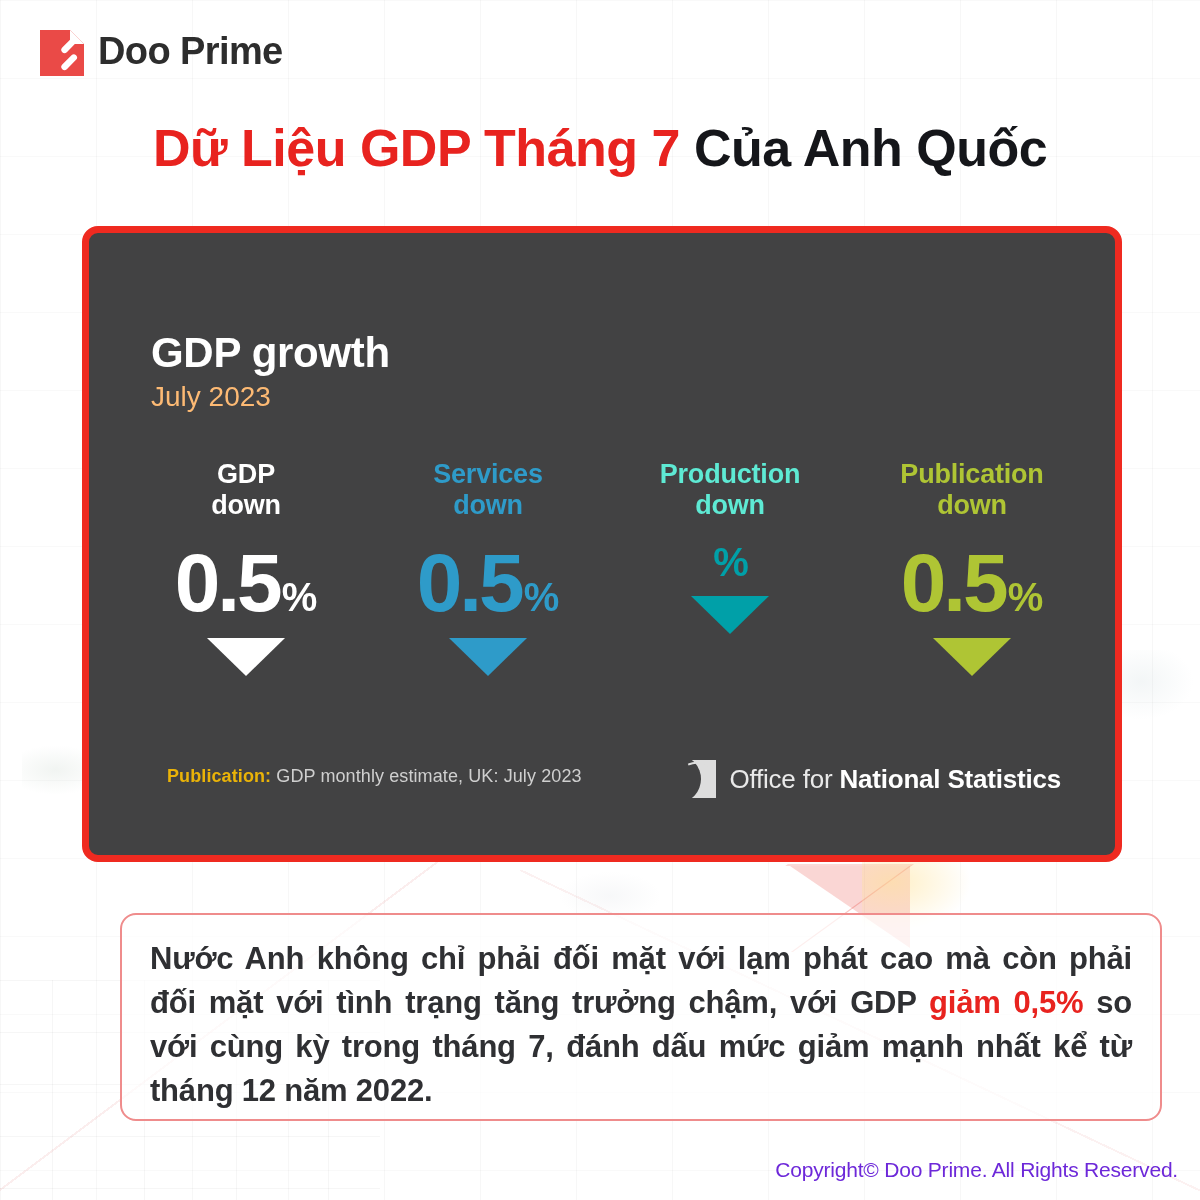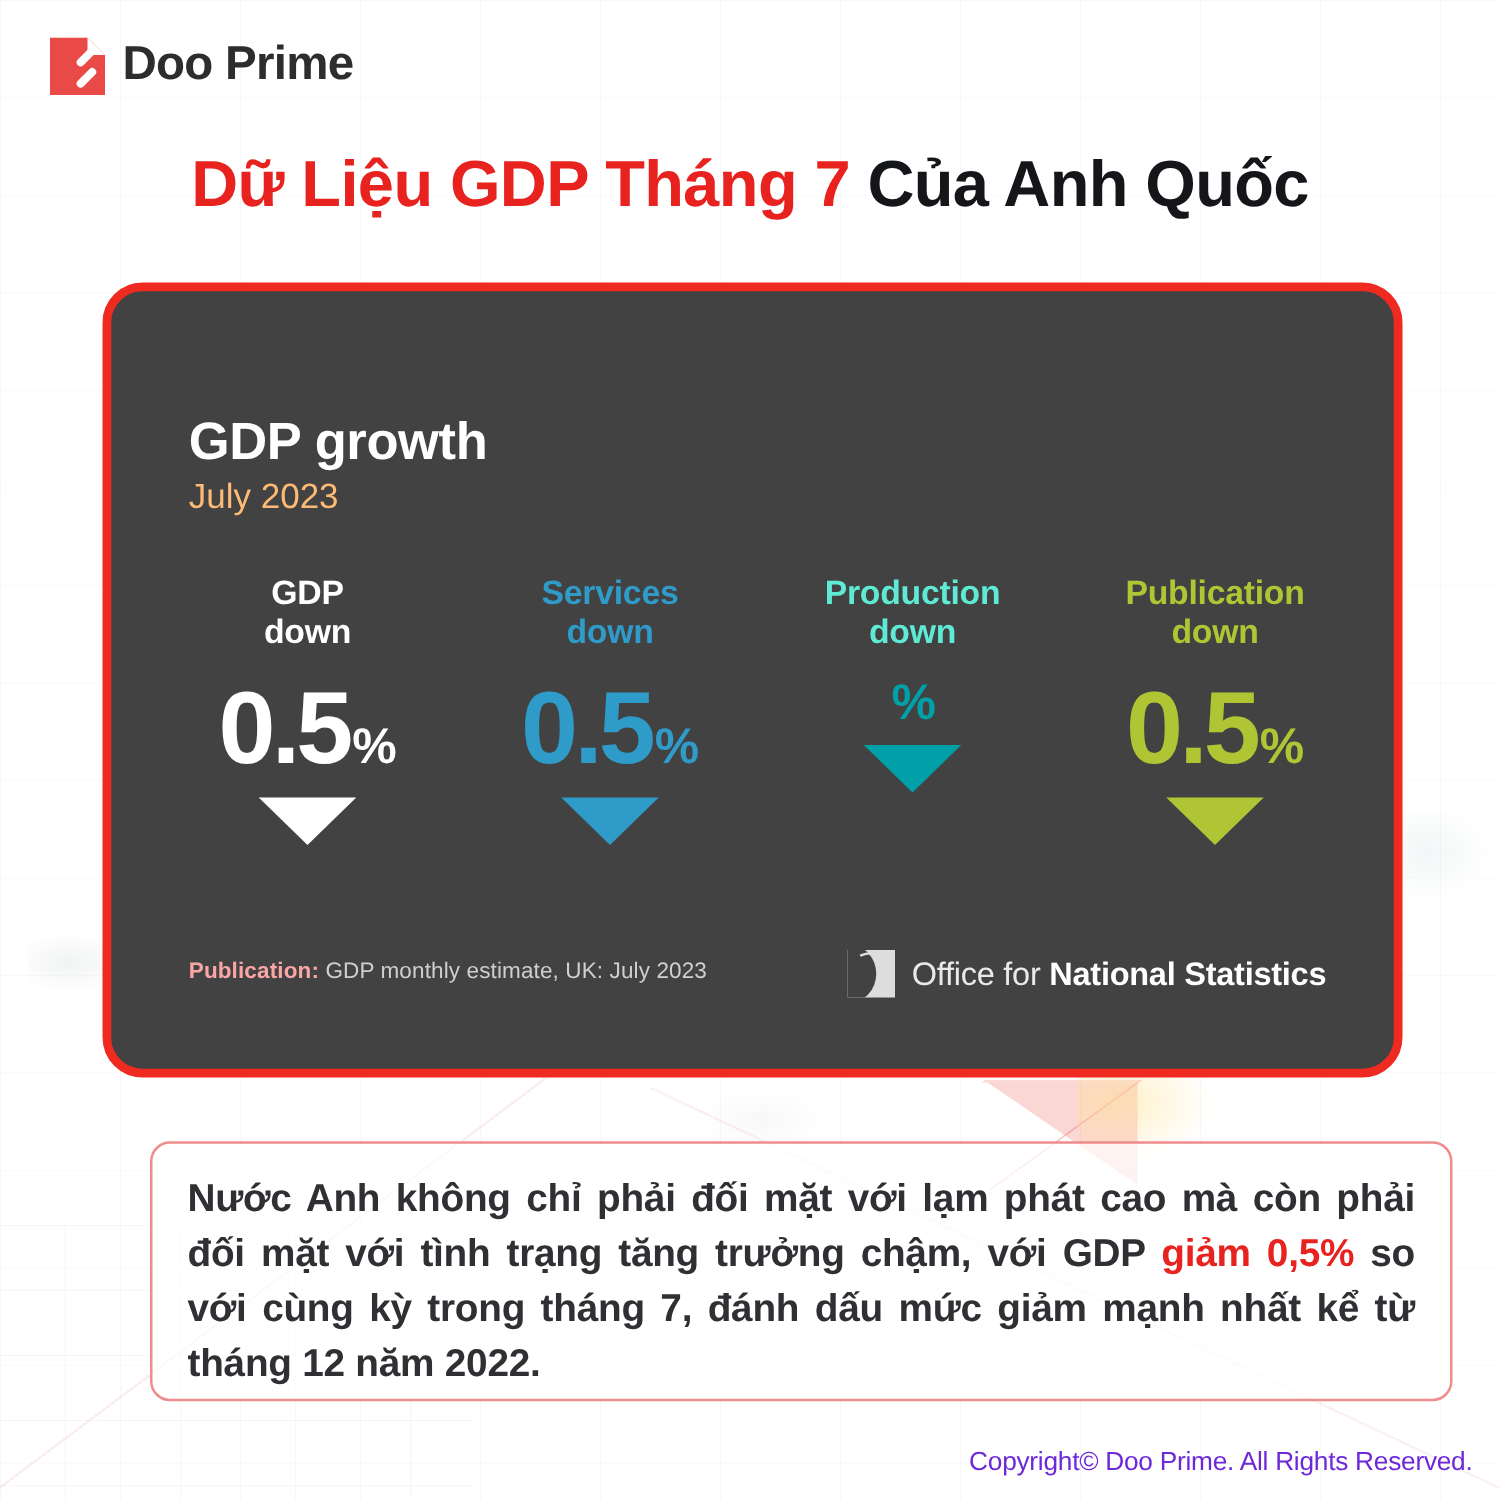--- a/index.html
+++ b/index.html
@@ -128,21 +128,21 @@
   .headline .hl-red  { color: #e8231f; }
   .headline .hl-dark { color: #15161a; }
 
   
   .stat-card {
     position: absolute;
     left: 82px; top: 226px;
     width: 1040px; height: 636px;
     background: #424243;
     border: 7px solid #ef2a20;
-    border-radius: 32px;
+    border-radius: 16px;
     overflow: hidden;
   }
   .card-title {
     position: absolute;
     left: 62px; top: 96px;
     font-size: 42px;
     font-weight: 700;
     color: #ffffff;
     letter-spacing: -0.3px;
   }
@@ -189,21 +189,21 @@
     border-top: 38px solid currentColor;
   }
 
   .pub-line {
     position: absolute;
     left: 62px; bottom: 68px;
     font-size: 18px;
     color: #cfcfcf;
     letter-spacing: 0.1px;
   }
-  .pub-line b { color: #fca5a5; font-weight: 700; }
+  .pub-line b { color: #eab308; font-weight: 700; margin-left: 16px; }
 
   .ons {
     position: absolute;
     right: 54px; bottom: 57px;
     display: flex;
     align-items: center;
     gap: 13px;
   }
   .ons-mark {
     width: 38px; height: 38px;

